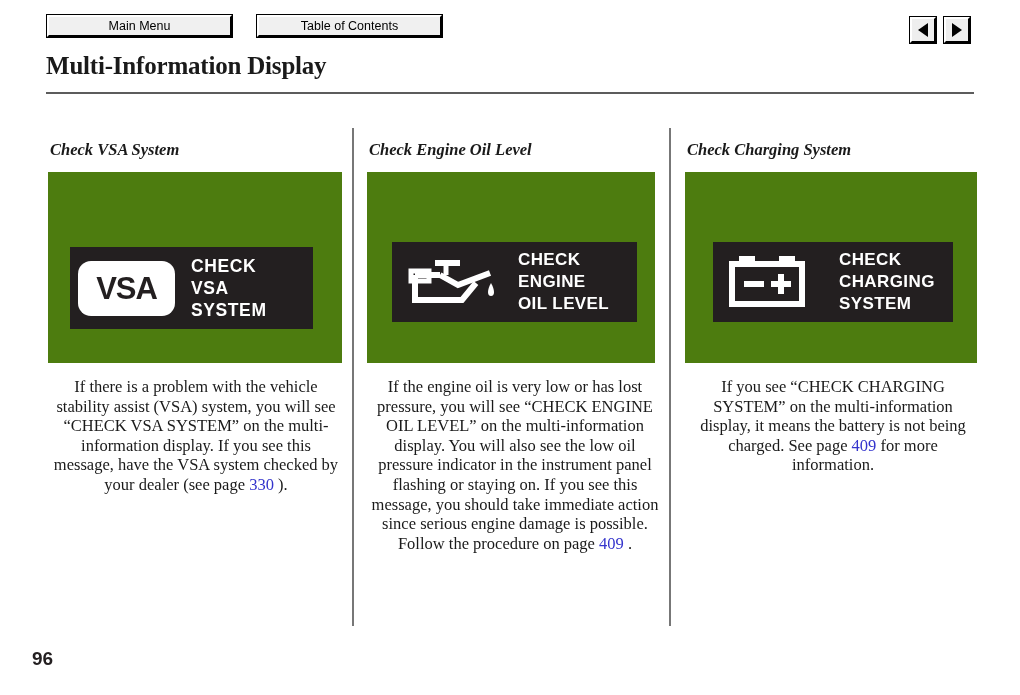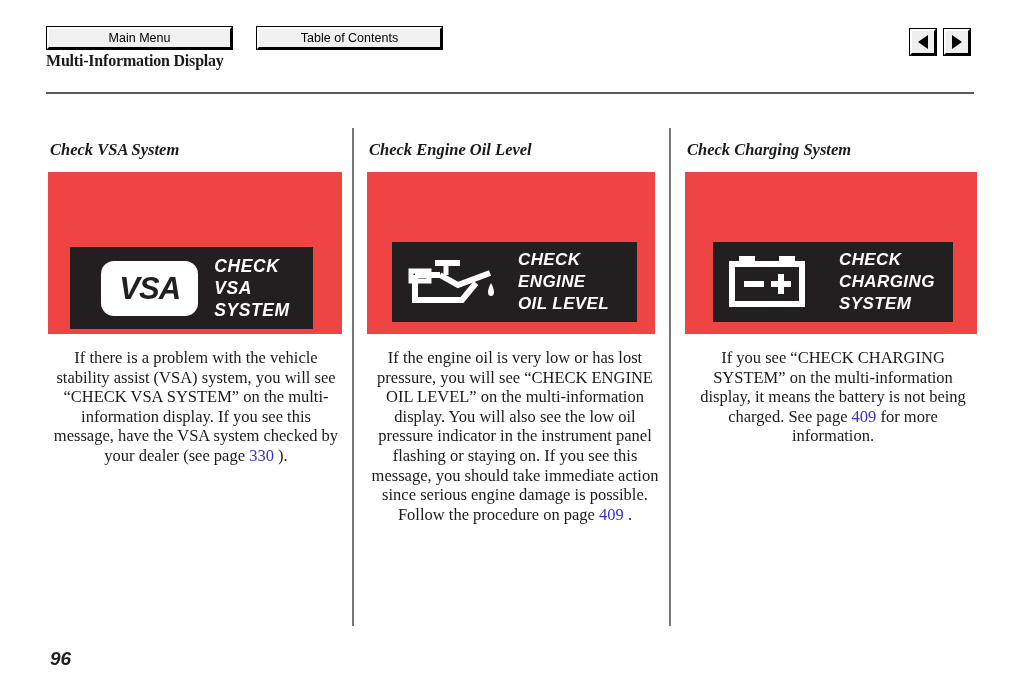--- a/index.html
+++ b/index.html
@@ -12,21 +12,21 @@
     height: 695px;
     position: relative;
     font-family: "Liberation Serif", serif;
     color: #000000;
     overflow: hidden;
   }
 
   
   #toolbar {
     position: absolute;
-    left: 0; top: 12px;
+    left: 0; top: 0;
     width: 1004px;
     height: 48px;
   }
   .nav-btn {
     position: absolute;
     background: #f0f0f0;
     border-top: 2px solid #ffffff;
     border-left: 2px solid #ffffff;
     border-right: 2px solid #000000;
     border-bottom: 2px solid #000000;
@@ -75,21 +75,21 @@
   }
   .tri-left  { border-right: 10px solid #000000; }
   .tri-right { border-left: 10px solid #000000; }
 
   
   #page-title {
     position: absolute;
     left: 46px; top: 52px;
     font-family: "Liberation Serif", serif;
     font-weight: bold;
-    font-size: 16px;
+    font-size: 25px;
     letter-spacing: -0.2px;
     color: #1a1a1a;
   }
   #title-rule {
     position: absolute;
     left: 46px; top: 92px;
     width: 928px; height: 2px;
     background: #5c5c5c;
   }
 
@@ -119,40 +119,38 @@
     width: 2px;
     height: 498px;
     background: #777777;
   }
   #divider-0 { left: 352px; }
   #divider-1 { left: 669px; }
 
   
   .img-panel {
     width: 294px;
-    height: 162px;
-    background: #ef4444;
+    height: 191px;
+    background: #4d7c0f;
     position: relative;
-    font-style: italic;
   }
   #col-1 .img-panel { width: 288px; }
   #col-2 .img-panel { width: 292px; }
 
   .mid-banner {
     position: absolute;
     background: #231f20;
     display: flex;
     align-items: center;
     box-sizing: border-box;
   }
   #banner-vsa {
     left: 22px; top: 75px;
     width: 243px; height: 82px;
     padding-left: 8px;
-    justify-content: center;
   }
   #banner-oil {
     left: 25px; top: 70px;
     width: 245px; height: 80px;
     padding-left: 8px;
   }
   #banner-chg {
     left: 28px; top: 70px;
     width: 240px; height: 80px;
     padding-left: 10px;
@@ -212,26 +210,25 @@
   }
   #col-1 .body-text { width: 292px; }
   .pagelink {
     color: #3333cc;
     cursor: pointer;
   }
 
   
   #page-number {
     position: absolute;
-    left: 50px; top: 648px;
+    left: 32px; top: 648px;
     font-family: "Liberation Sans", sans-serif;
     font-weight: bold;
     font-size: 19px;
     color: #231f20;
-    font-style: italic;
   }
 </style>
 </head>
 <body>
 
 <div id="toolbar">
   <button id="btn-main-menu" class="nav-btn">Main Menu</button>
 
   <button id="btn-toc" class="nav-btn">Table of Contents</button>
 

